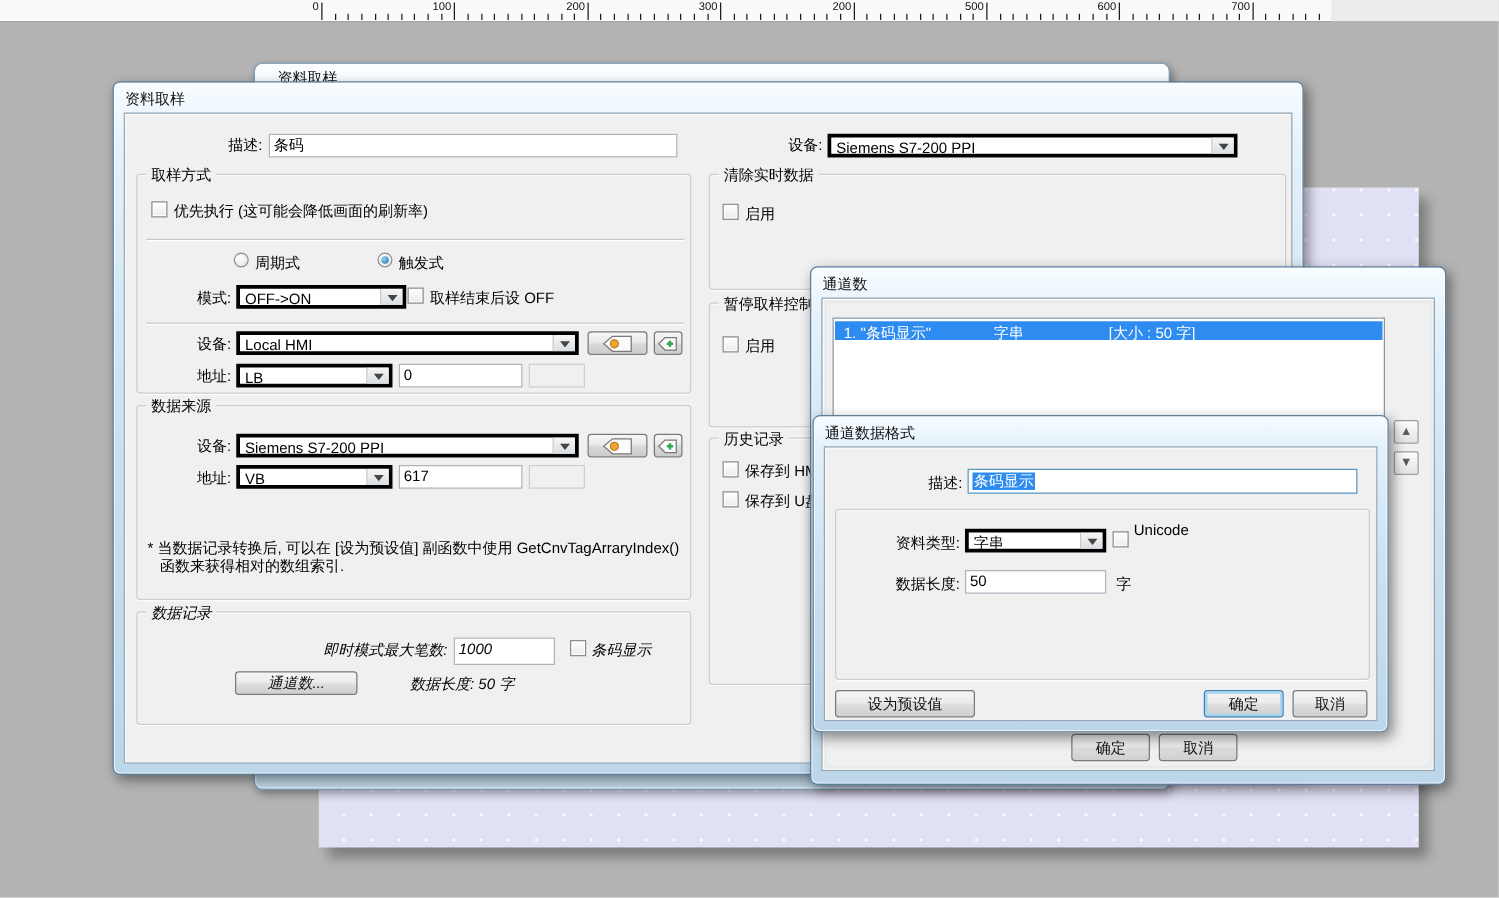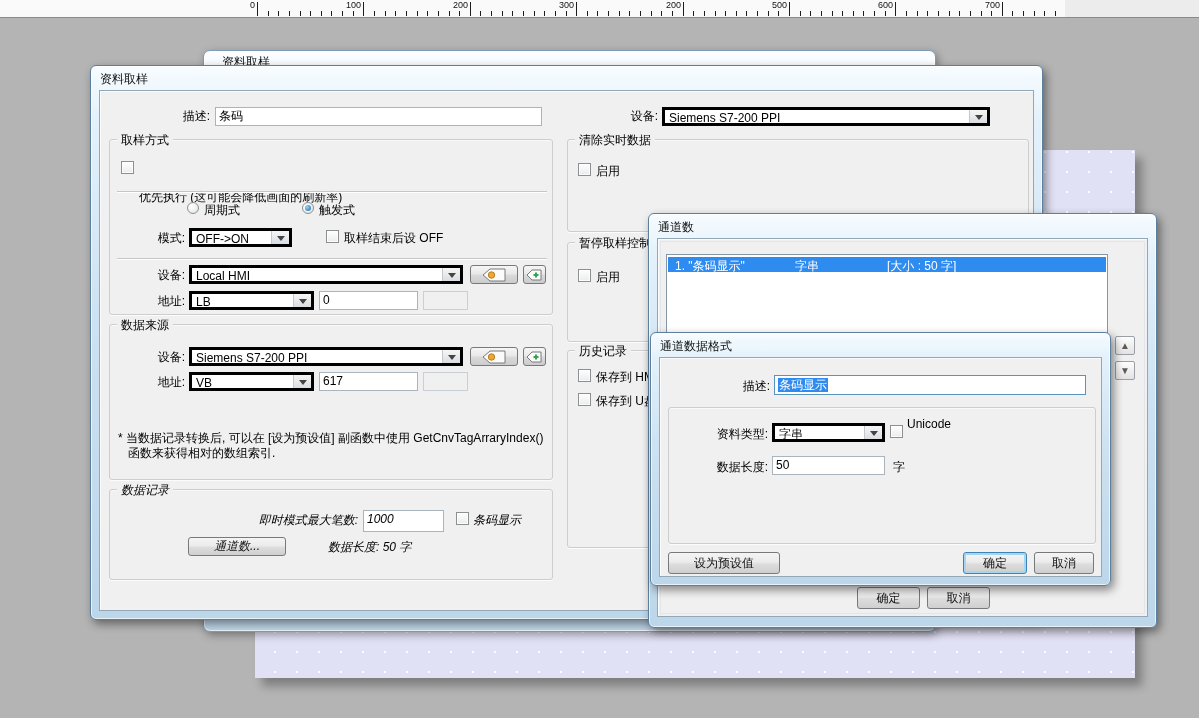--- a/index.html
+++ b/index.html
@@ -177,28 +177,28 @@
 
     <div class="lbl r" style="left:498px;top:18px;width:60px;">设备:</div>
     <div class="combo" style="left:562px;top:16px;width:328px;height:19px;">
       <span>Siemens S7-200 PPI</span>
       <i class="arr"></i>
     </div>
 
     <div class="grp" style="left:9px;top:48px;width:444px;height:176px;">
       <div class="grp-title">取样方式</div>
       <div class="chk" style="left:11px;top:21px;"></div>
-      <div class="lbl" style="left:29px;top:22px;margin-top:28px;">优先执行 (这可能会降低画面的刷新率)</div>
+      <div class="lbl" style="left:29px;top:22px;">优先执行 (这可能会降低画面的刷新率)</div>
       <div class="sep" style="left:7px;top:51px;width:430px;"></div>
       <div class="radio" style="left:77px;top:62px;"></div>
       <div class="lbl" style="left:94px;top:63px;">周期式</div>
       <div class="radio on" style="left:192px;top:62px;"></div>
       <div class="lbl" style="left:209px;top:63px;">触发式</div>
       <div class="lbl r" style="left:20px;top:91px;width:55px;">模式:</div>
-      <div class="combo" style="left:79px;top:88px;width:103px;height:19px;">
+      <div class="combo" style="left:79px;top:88px;width:136px;height:19px;">
         <span>OFF-&gt;ON</span>
         <i class="arr"></i>
       </div>
       <div class="chk" style="left:216px;top:90px;"></div>
       <div class="lbl" style="left:234px;top:91px;">取样结束后设 OFF</div>
       <div class="sep" style="left:7px;top:118px;width:430px;"></div>
       <div class="lbl r" style="left:20px;top:128px;width:55px;">设备:</div>
       <div class="combo" style="left:79px;top:125px;width:274px;height:19px;">
         <span>Local HMI</span>
         <i class="arr"></i>

